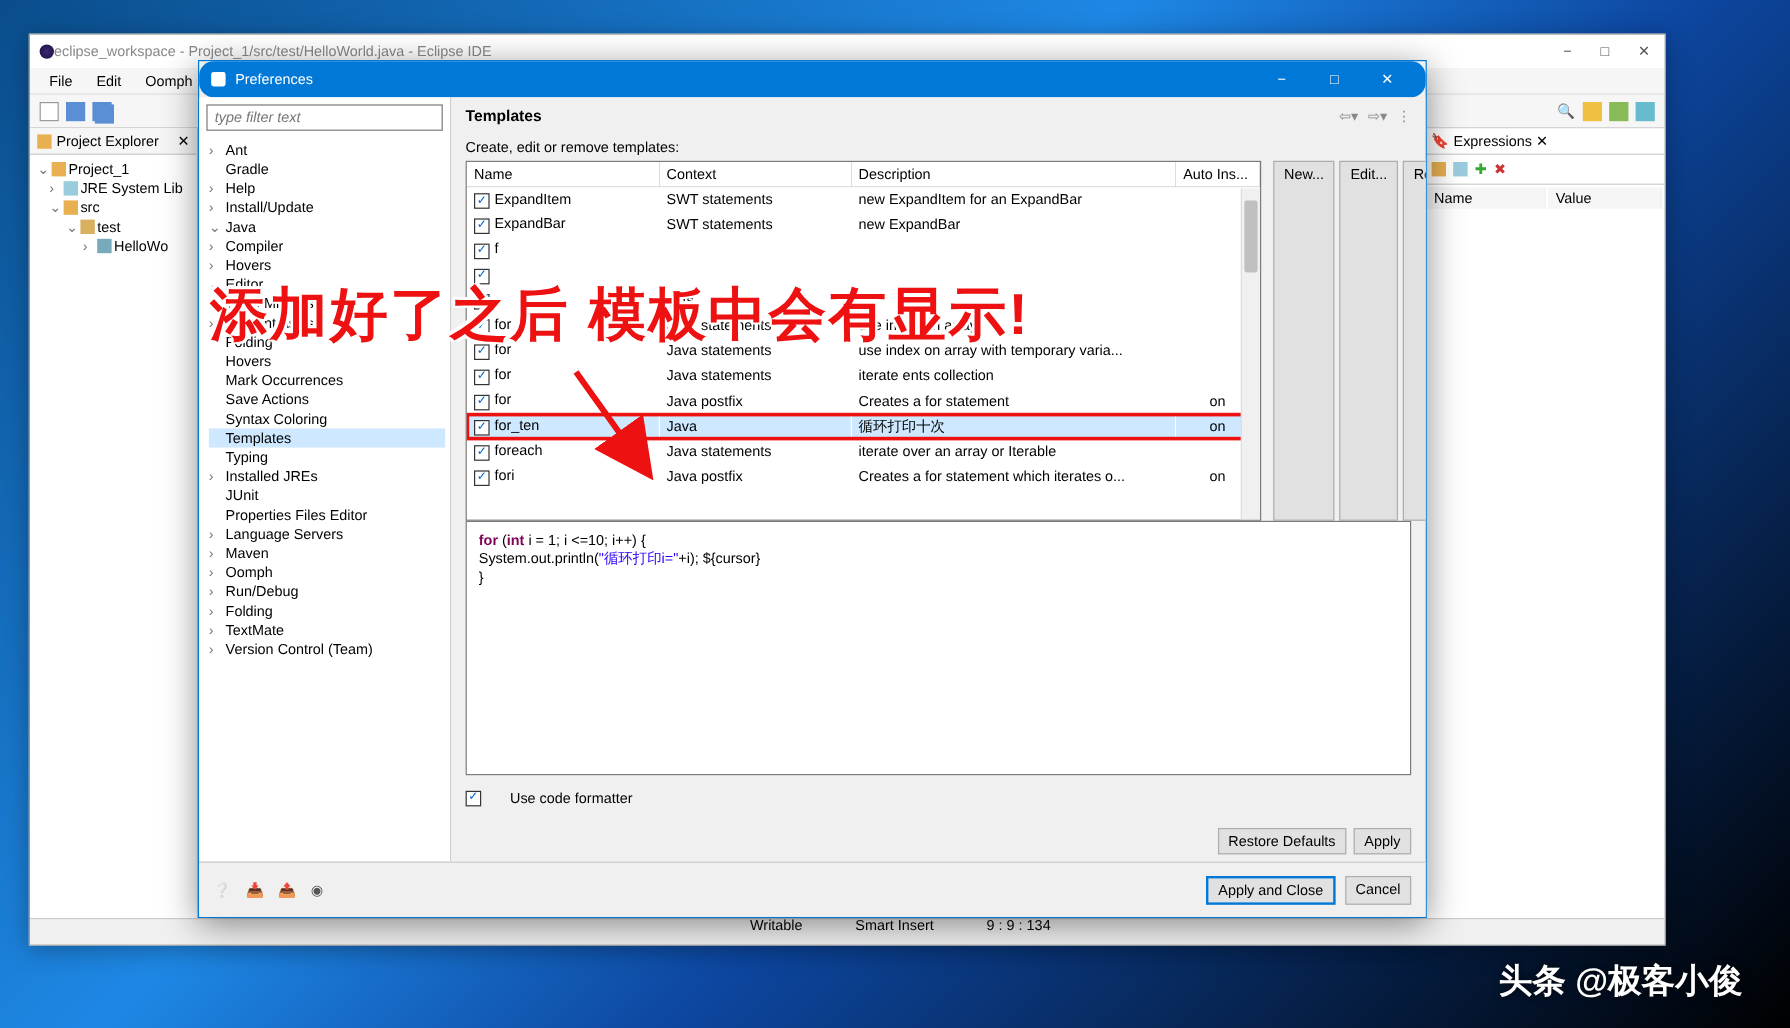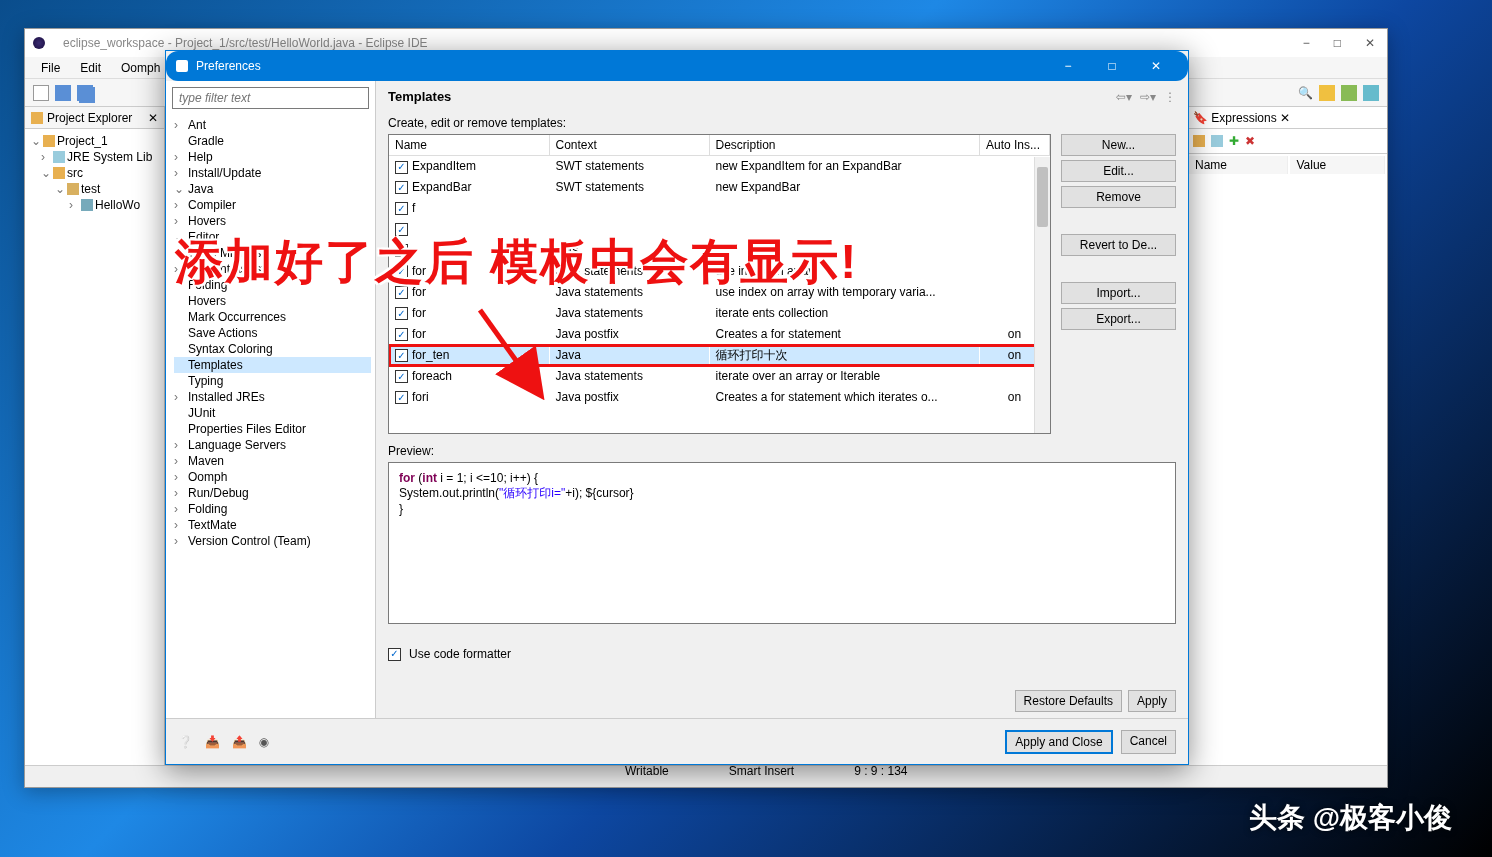--- a/index.html
+++ b/index.html
@@ -1,38 +1,38 @@
 <!DOCTYPE html>
 <html><head>
 <meta charset="utf-8">
 <style>
   * { box-sizing: border-box; margin: 0; padding: 0; font-family: "Segoe UI", Tahoma, sans-serif; font-size: 12px; }
   body { background: linear-gradient(135deg, #0a4d8c, #1e88e5 40%, #0d47a1 60%, #000); width: 1492px; height: 857px; overflow: hidden; position: relative; }
   .eclipse-window { position: absolute; top: 28px; left: 24px; width: 1364px; height: 760px; background: #f0f0f0; border: 1px solid #999; box-shadow: 0 4px 20px rgba(0,0,0,0.3); }
-  .eclipse-title { height: 28px; background: #fff; display: flex; align-items: center; padding: 0 8px; color: #888; gap: 18px; }
+  .eclipse-title { height: 28px; background: #fff; display: flex; align-items: center; padding: 0 8px; color: #888; gap: 0; }
   .eclipse-title .win-controls { margin-left: auto; display: flex; gap: 16px; color: #555; }
   .eclipse-title .win-controls span { cursor: pointer; padding: 0 4px; }
   .menubar { height: 22px; background: #f6f6f6; display: flex; align-items: center; padding: 0 8px; gap: 4px; border-bottom: 1px solid #ddd; }
   .menubar span { padding: 2px 8px; cursor: pointer; }
   .toolbar { height: 28px; background: #f6f6f6; border-bottom: 1px solid #ccc; display: flex; align-items: center; padding: 0 8px; gap: 6px; }
   .tb-icon { width: 16px; height: 16px; display: inline-block; }
   .eclipse-body { position: absolute; top: 78px; bottom: 22px; left: 0; right: 0; display: flex; }
   .left-panel { width: 140px; background: #fff; border-right: 1px solid #ccc; overflow: hidden; }
   .panel-tab { height: 22px; border-bottom: 1px solid #ccc; display: flex; align-items: center; padding: 0 6px; gap: 4px; background: #f6f6f6;}
   .panel-tab .close-x { margin-left: auto; }
   .tree { padding: 4px 2px; }
   .tree-item { padding: 1px 0 1px 4px; white-space: nowrap; display: flex; align-items: center; gap: 2px; cursor: pointer; }
   .indent1 { padding-left: 14px; } .indent2 { padding-left: 28px; } .indent3 { padding-left: 42px; }
   .twisty { color: #777; width: 10px; display: inline-block; }
   .right-panel { flex: 1; background: #fff; position: relative; }
   .right-top-tabs { position: absolute; top: 0; right: 0; width: 200px; height: 22px; border-bottom: 1px solid #ccc; display: flex; align-items: center; padding: 0 6px; gap: 6px; }
   .expr-toolbar { position: absolute; top: 24px; right: 0; width: 200px; height: 20px; display:flex; gap:6px; padding:0 6px; align-items:center;}
   .expr-table { position: absolute; top: 46px; right: 0; width: 200px; border-top:1px solid #ccc; }
   .expr-table th { text-align:left; padding:2px 6px; font-weight:normal; border-right:1px solid #eee; background:#f6f6f6;}
-  .statusbar { position: absolute; bottom: 0; left: 0; right: 0; height: 22px; background: #f0f0f0; border-top: 1px solid #ccc; display: flex; align-items: center; gap: 60px; padding: 0 12px 12px 600px; }
+  .statusbar { position: absolute; bottom: 0; left: 0; right: 0; height: 22px; background: #f0f0f0; border-top: 1px solid #ccc; display: flex; align-items: center; gap: 44px; padding: 0 12px 12px 600px; }
   
   
   .prefs-dialog { position: absolute; top: 50px; left: 165px; width: 1024px; height: 715px; background: #f0f0f0; border: 1px solid #0078d7; box-shadow: 0 6px 28px rgba(0,0,0,0.45); z-index: 100; display: flex; flex-direction: column; }
   .prefs-title { height: 30px; background: #0078d7; color: #fff; display: flex; align-items: center; padding: 0 10px; gap: 8px; border-radius: 12px; }
   .prefs-title .win-controls { margin-left: auto; display: flex; }
   .prefs-title .win-controls span { width: 44px; text-align: center; padding: 6px 0; cursor: pointer; }
   .prefs-body { flex: 1; display: flex; overflow: hidden; }
   .prefs-left { width: 210px; border-right: 1px solid #ccc; display: flex; flex-direction: column; background:#fff;}
   .filter-box { margin: 6px; padding: 3px 6px; border: 1px solid #7a7a7a; color: #6d28d9; font-style: italic; background:#fff;}
   .prefs-tree { flex: 1; overflow-y: auto; padding: 2px 4px 2px 8px; }
@@ -46,27 +46,27 @@
   .templates-label { margin: 6px 0 4px 0; }
   .templates-area { display: flex; gap: 10px; }
   .templates-table-wrap { flex: 1; border: 1px solid #7a7a7a; background:#fff; height: 300px; overflow: hidden; position:relative;}
   .templates-table { width: 100%; border-collapse: collapse; }
   .templates-table th { background: #fff; text-align: left; font-weight: normal; padding: 3px 6px; border-right: 1px solid #ddd; border-bottom: 1px solid #ddd; position:sticky; top:0;}
   .templates-table td { padding: 2px 6px; border-right: 1px solid transparent; white-space: nowrap; overflow:hidden; text-overflow:ellipsis;}
   .templates-table tr.row { height: 21px; }
   .templates-table tr.highlighted { background: #cde8ff; }
   .cb { width: 13px; height: 13px; border: 1px solid #333; display: inline-flex; align-items:center; justify-content:center; background:#fff; margin-right:4px;}
   .cb.checked::after { content: "✓"; font-size: 10px; color: #0066cc; line-height:1;}
-  .btn-col { width: 115px; display: flex; flex-direction: column; gap: 4px; }
+  .btn-col { width: 115px; display: flex; flex-direction: row; gap: 4px; }
   .btn { padding: 3px 8px; background: #e1e1e1; border: 1px solid #adadad; text-align: center; cursor: pointer; }
   .preview-label { margin: 10px 0 4px 0; }
   .preview-box { flex: 1; border: 1px solid #7a7a7a; background: #fff; padding: 8px 10px; font-family: Consolas, monospace; font-size: 16px; overflow:auto;}
   .preview-box .kw { color: #7f0055; font-weight: bold; }
   .preview-box .str { color: #2a00ff; }
-  .use-formatter { margin: 23px 0; display:flex; align-items:center; gap:4px;}
+  .use-formatter { margin: 12px 0; display:flex; align-items:center; gap:20px;}
   .restore-row { display: flex; justify-content: flex-end; gap: 6px; margin: 6px 0;}
   .prefs-footer { height: 46px; border-top: 1px solid #ccc; display: flex; align-items: center; padding: 0 12px; background:#f0f0f0;}
   .footer-icons { display: flex; gap: 12px; color: #555;}
   .footer-btns { margin-left: auto; display: flex; gap: 8px; }
   .footer-btns .btn.primary { border: 2px solid #0078d7; }
   
   
   .overlay-text { position: absolute; top: 230px; left: 175px; font-size: 48px; font-weight: 900; color: #e11; text-shadow: -2px -2px 0 #fff, 2px -2px 0 #fff, -2px 2px 0 #fff, 2px 2px 0 #fff; z-index: 200; letter-spacing: 2px; pointer-events:none;}
   .arrow { position: absolute; top: 300px; left: 470px; z-index: 200; pointer-events:none;}
   .watermark { position: absolute; bottom: 20px; right: 40px; color: #fff; font-size: 28px; font-weight: bold; text-shadow: 0 0 6px rgba(0,0,0,0.8); z-index: 300;}
@@ -398,21 +398,20 @@
           <div class="btn">New...</div>
           <div class="btn">Edit...</div>
           <div class="btn">Remove</div>
           <div style="height:18px;"></div>
           <div class="btn">Revert to De...</div>
           <div style="height:18px;"></div>
           <div class="btn">Import...</div>
           <div class="btn">Export...</div>
         </div>
       </div>
-      <div class="preview-label">Preview:</div>
       <div class="preview-box">
         <div><span class="kw">for</span><span> (</span><span class="kw">int</span><span> i = 1; i &lt;=10; i++) {</span></div>
         <div><span>    System.out.println(</span><span class="str">"循环打印i="</span><span>+i); ${cursor}</span></div>
         <div><span>}</span></div>
       </div>
       <div class="use-formatter">
         <span class="cb checked"></span>
         <span>Use code formatter</span>
       </div>
       <div class="restore-row">

